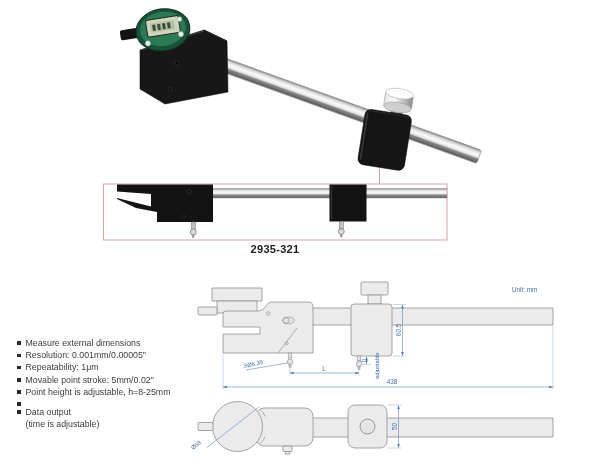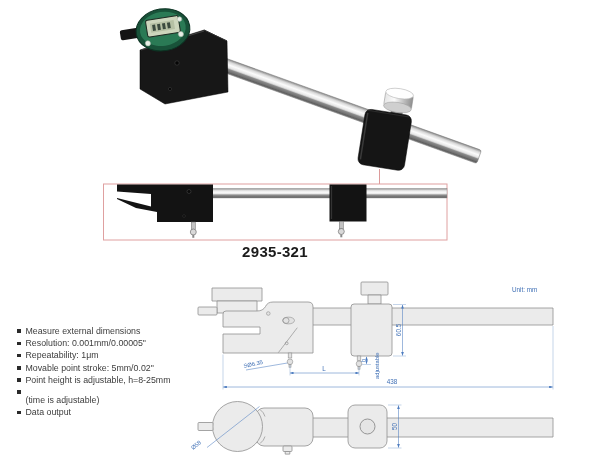--- a/index.html
+++ b/index.html
@@ -1,22 +1,22 @@
 <!DOCTYPE html>
 <html><head>
 <meta charset="utf-8">
 <style>
   html,body{margin:0;padding:0;background:#fff;}
   .canvas{position:relative;width:600px;height:463px;background:#fff;overflow:hidden;
           font-family:"Liberation Sans",sans-serif;}
   .photo-svg{position:absolute;left:0;top:0;}
   .drawing-svg{position:absolute;left:180px;top:278px;}
   .model-label{position:absolute;left:103px;top:243px;width:344px;text-align:center;
-               font-size:15px;font-weight:bold;color:#1b1b1b;letter-spacing:.3px;}
-  .features{position:absolute;left:17px;top:325px;width:200px;}
+               font-size:11px;font-weight:bold;color:#1b1b1b;letter-spacing:.3px;}
+  .features{position:absolute;left:17px;top:337px;width:200px;}
   .feat{display:flex;align-items:flex-start;font-size:8.8px;line-height:12.2px;color:#3c3c3c;}
   .feat .sq{flex:none;width:3.5px;height:3.5px;background:#2a2a2a;margin:4.4px 5px 0 0;}
   .feat.cont .sq{visibility:hidden;}
   
   .df{fill:#ebebeb;stroke:#8f8f8f;stroke-width:.8;stroke-linejoin:round;}
   .dd{fill:#e2e2e2;stroke:#8f8f8f;stroke-width:.6;}
   .dl{stroke:#4d7cc0;stroke-width:.55;fill:none;}
   .de{stroke:#7da0d0;stroke-width:.45;fill:none;}
   .dt{fill:#3f6fb5;font-family:"Liberation Sans",sans-serif;font-size:6.3px;}
   .dts{fill:#3f6fb5;font-family:"Liberation Sans",sans-serif;font-size:5.8px;}
@@ -127,27 +127,27 @@
         <span class="sq"></span>
         <span>Movable point stroke: 5mm/0.02"</span>
       </div>
     <div class="feat">
         <span class="sq"></span>
         <span>Point height is adjustable, h=8-25mm</span>
       </div>
     <div class="feat">
         <span class="sq"></span>
       </div>
+    <div class="feat">
+        <span class="sq"></span>
+        <span>Data output</span>
+      </div>
     <div class="feat cont">
         <span class="sq"></span>
         <span>(time is adjustable)</span>
-      </div>
-    <div class="feat">
-        <span class="sq"></span>
-        <span>Data output</span>
       </div>
   </div>
 
   <svg class="drawing-svg" width="420" height="185" viewBox="0 0 420 185">
     <defs>
       <marker id="ab" markerWidth="7" markerHeight="5" refX="6.5" refY="2.5" orient="auto-start-reverse">
         <path d="M0,0 L7,2.5 L0,5 Z" fill="#4d7cc0"></path>
       </marker>
     </defs>
 

